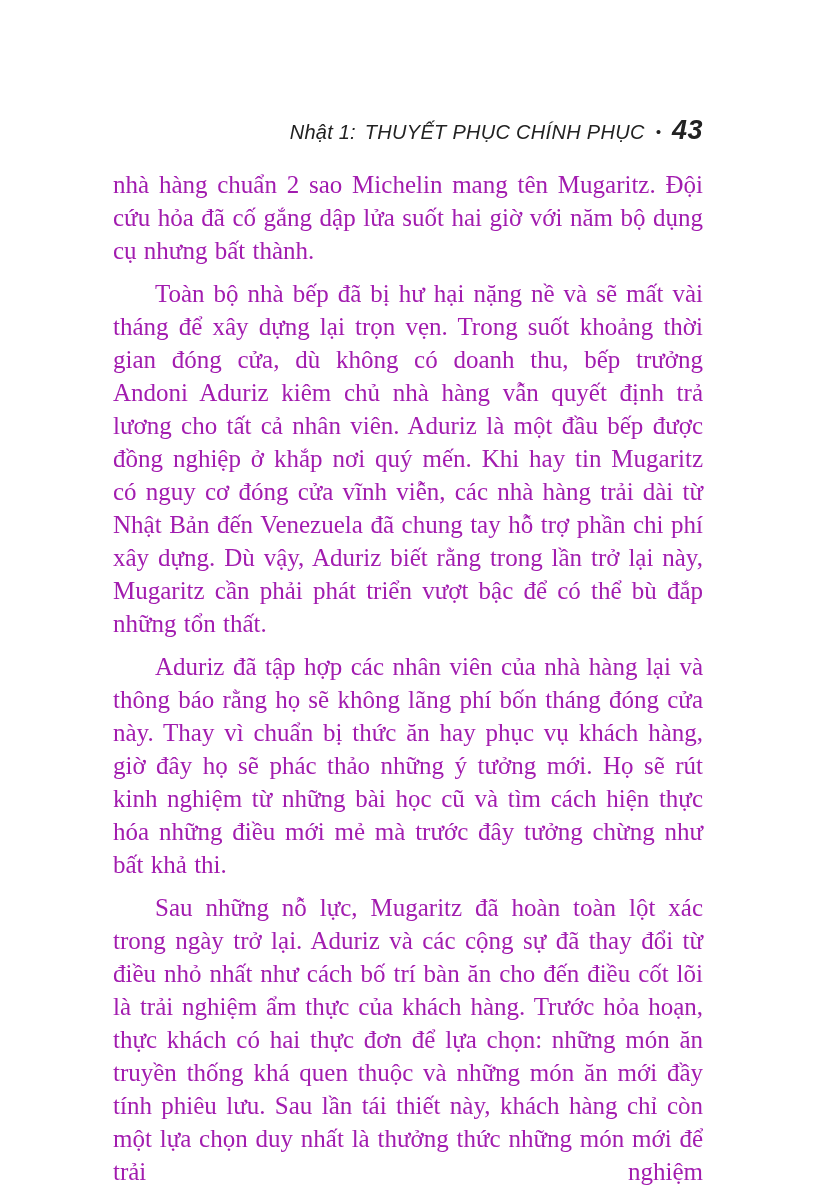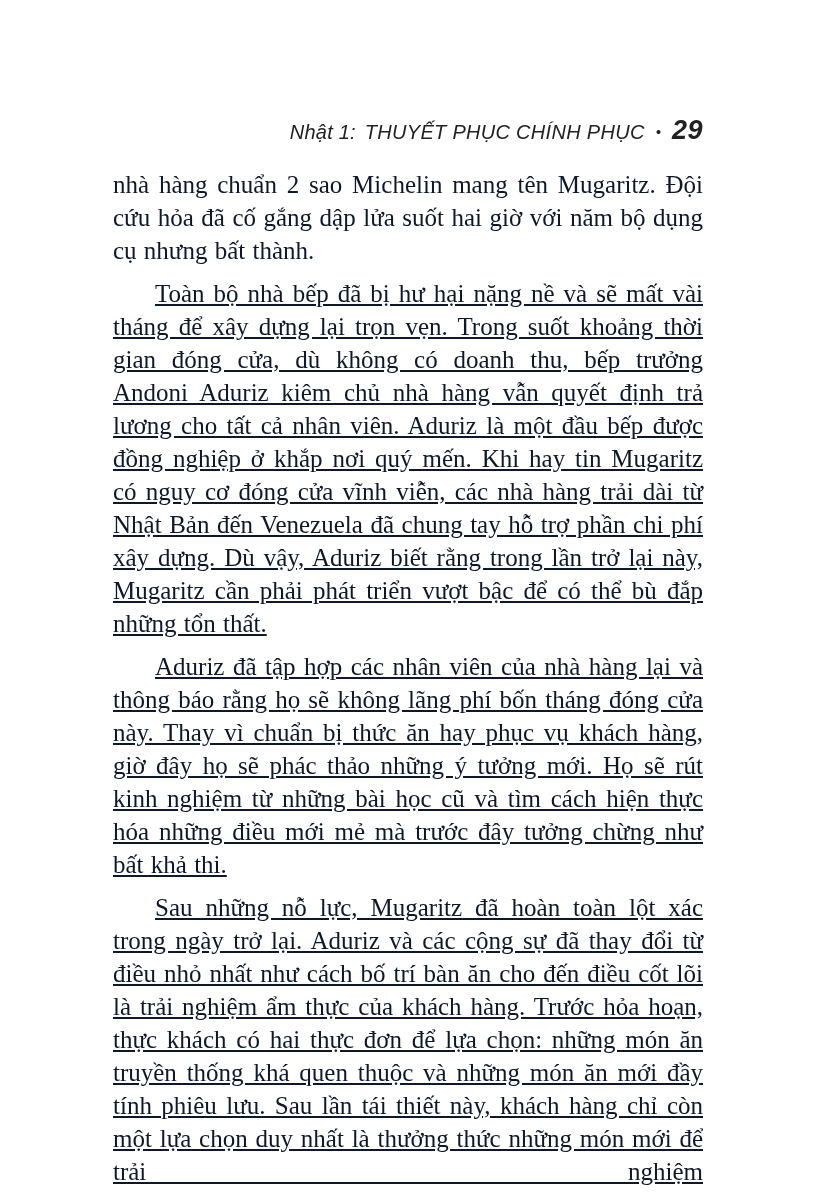--- a/index.html
+++ b/index.html
@@ -47,44 +47,43 @@
   .running-header .page-number {
     font-size: 27px;
     font-weight: bold;
     letter-spacing: 0.5px;
   }
   .body-text {
     position: absolute;
     top: 168px;
     left: 113px;
     width: 590px;
-    color: #0f172a;
+    color: #a21caf;
     font-size: 25px;
     line-height: 33px;
     text-align: justify;
   }
   .body-text p {
     margin: 0 0 10px 0;
     word-spacing: 1px;
   }
   .body-text p.indent {
     text-indent: 42px;
-    text-decoration: underline;
   }
   .body-text p.justify-last {
     text-align-last: justify;
   }
 </style>
 </head>
 <body>
 
 <div class="page">
 
   <div class="running-header">
-    <span class="section-label">Nhật 1:</span><span class="chapter-title">THUYẾT PHỤC CHÍNH PHỤC</span><span class="sep">•</span><span class="page-number">29</span>
+    <span class="section-label">Nhật 1:</span><span class="chapter-title">THUYẾT PHỤC CHÍNH PHỤC</span><span class="sep">•</span><span class="page-number">43</span>
   </div>
 
   <div class="body-text">
     <p>nhà hàng chuẩn 2 sao Michelin mang tên Mugaritz. Đội cứu hỏa đã cố gắng dập lửa suốt hai giờ với năm bộ dụng cụ nhưng bất thành.</p>
     <p class="indent">Toàn bộ nhà bếp đã bị hư hại nặng nề và sẽ mất vài tháng để xây dựng lại trọn vẹn. Trong suốt khoảng thời gian đóng cửa, dù không có doanh thu, bếp trưởng Andoni Aduriz kiêm chủ nhà hàng vẫn quyết định trả lương cho tất cả nhân viên. Aduriz là một đầu bếp được đồng nghiệp ở khắp nơi quý mến. Khi hay tin Mugaritz có nguy cơ đóng cửa vĩnh viễn, các nhà hàng trải dài từ Nhật Bản đến Venezuela đã chung tay hỗ trợ phần chi phí xây dựng. Dù vậy, Aduriz biết rằng trong lần trở lại này, Mugaritz cần phải phát triển vượt bậc để có thể bù đắp những tổn thất.</p>
     <p class="indent">Aduriz đã tập hợp các nhân viên của nhà hàng lại và thông báo rằng họ sẽ không lãng phí bốn tháng đóng cửa này. Thay vì chuẩn bị thức ăn hay phục vụ khách hàng, giờ đây họ sẽ phác thảo những ý tưởng mới. Họ sẽ rút kinh nghiệm từ những bài học cũ và tìm cách hiện thực hóa những điều mới mẻ mà trước đây tưởng chừng như bất khả thi.</p>
     <p class="indent justify-last">Sau những nỗ lực, Mugaritz đã hoàn toàn lột xác trong ngày trở lại. Aduriz và các cộng sự đã thay đổi từ điều nhỏ nhất như cách bố trí bàn ăn cho đến điều cốt lõi là trải nghiệm ẩm thực của khách hàng. Trước hỏa hoạn, thực khách có hai thực đơn để lựa chọn: những món ăn truyền thống khá quen thuộc và những món ăn mới đầy tính phiêu lưu. Sau lần tái thiết này, khách hàng chỉ còn một lựa chọn duy nhất là thưởng thức những món mới để trải nghiệm</p>
   </div>
 
 </div>

